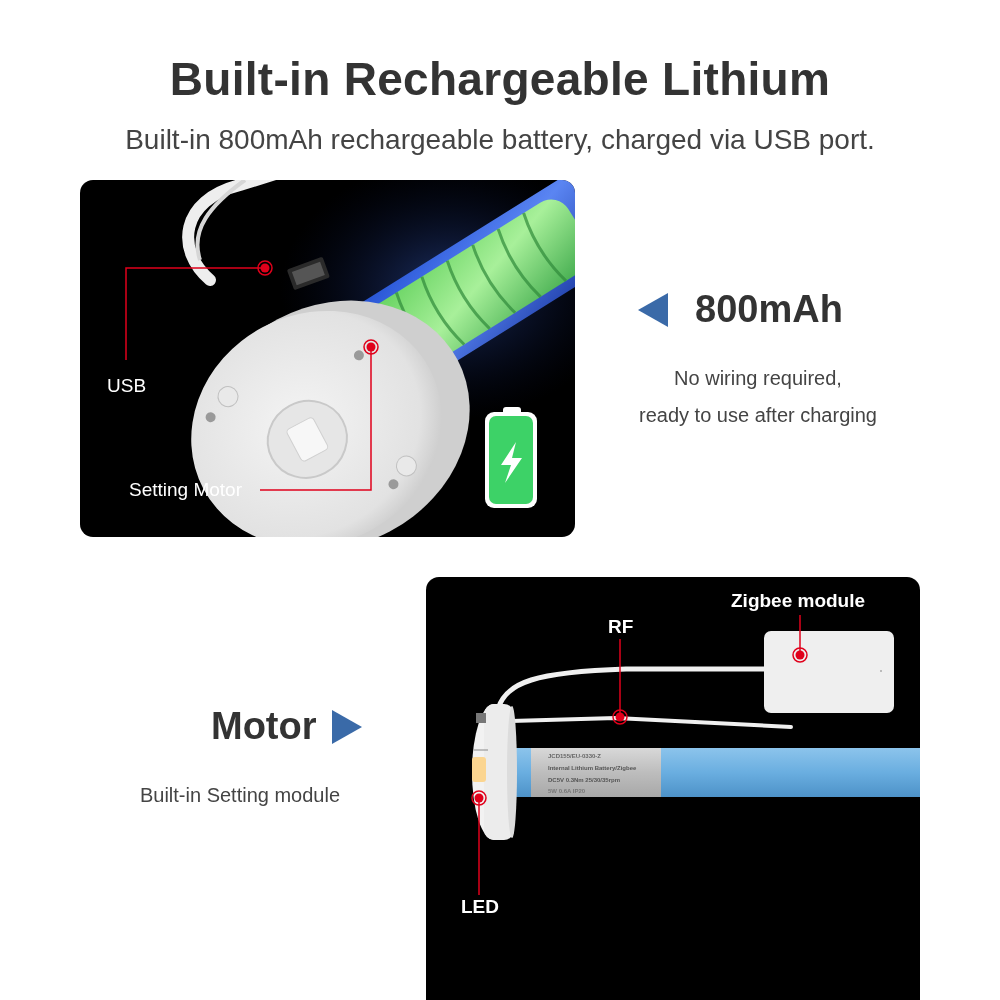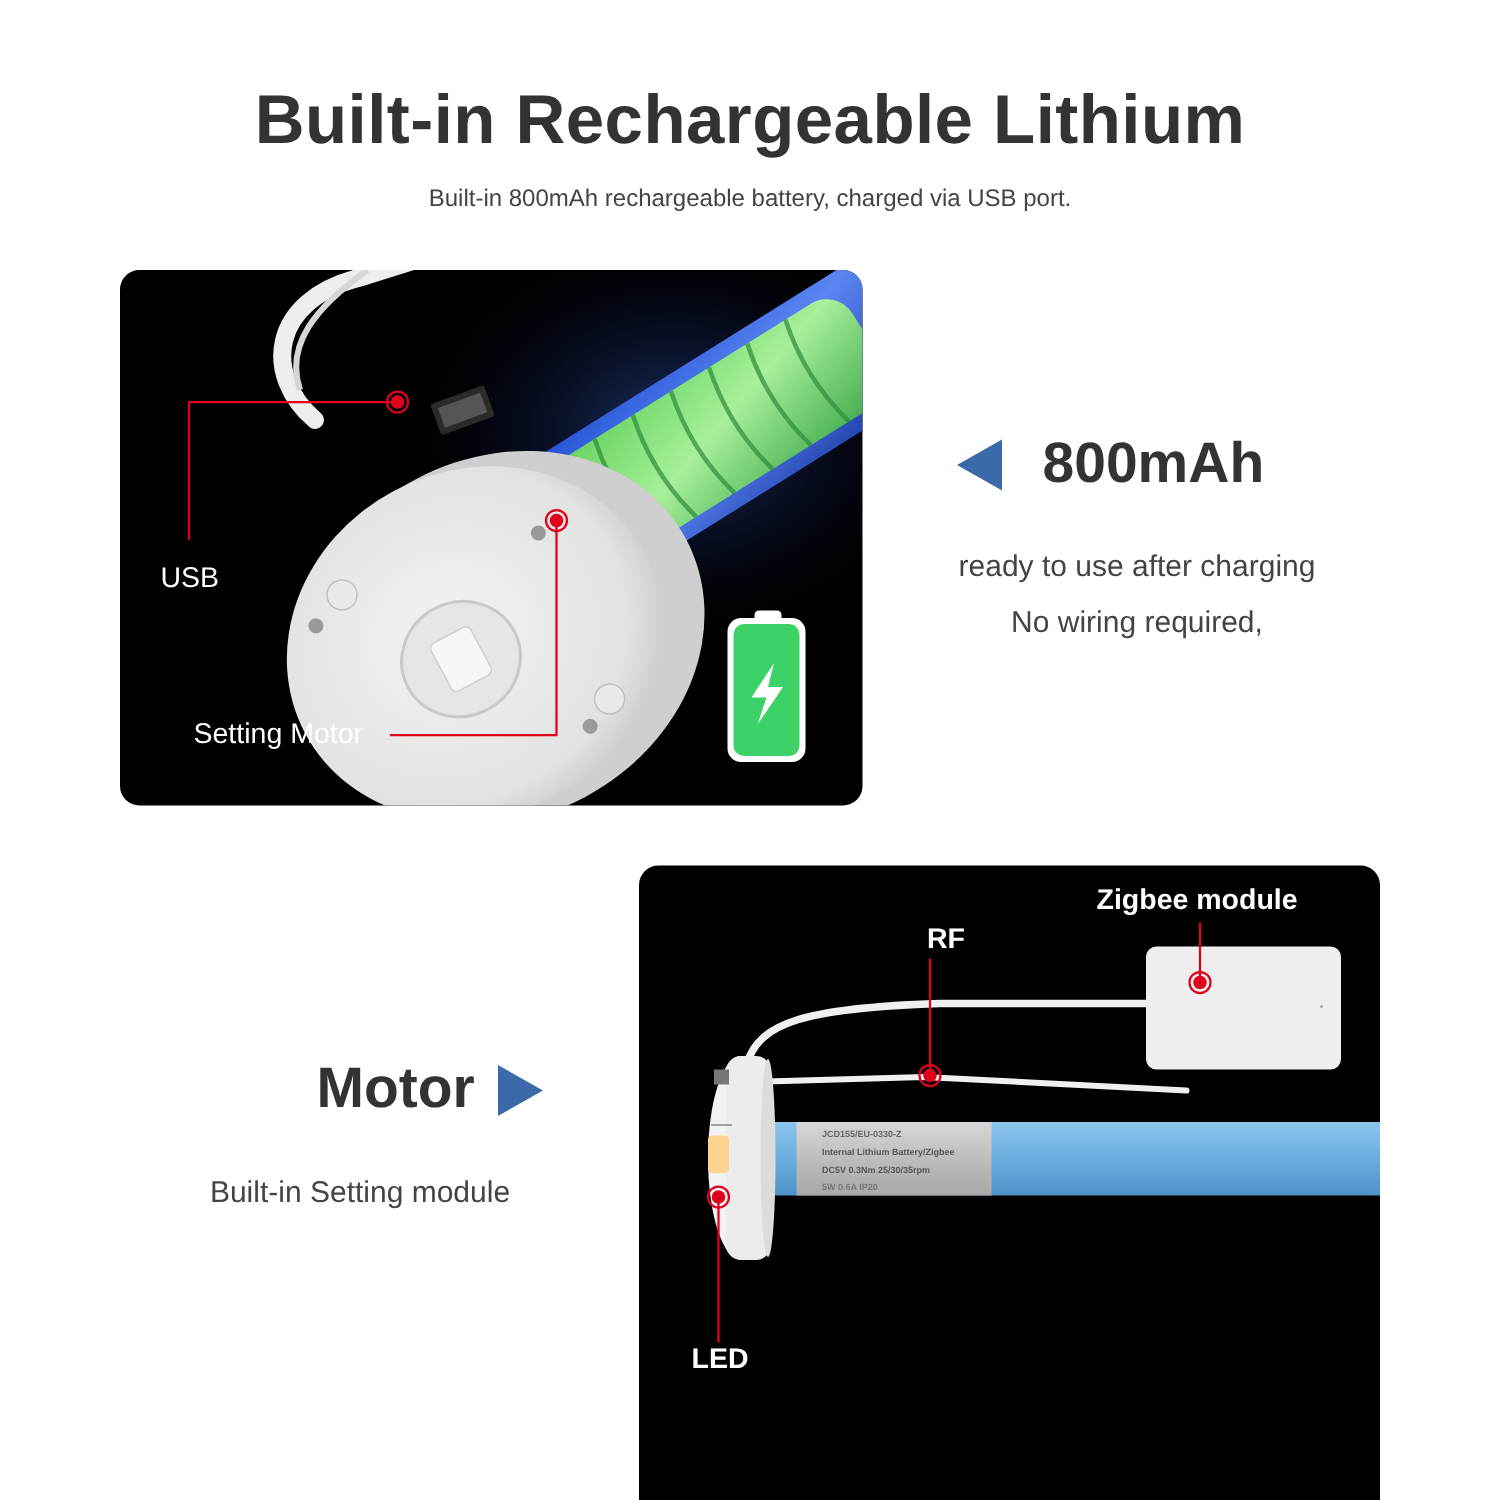--- a/index.html
+++ b/index.html
@@ -1,19 +1,19 @@
 <!DOCTYPE html>
 <html><head>
 <meta charset="utf-8">
 <style>
   html, body { margin:0; padding:0; background:#ffffff; }
   body { width:1000px; height:1000px; position:relative; overflow:hidden; font-family:"Liberation Sans", "DejaVu Sans", sans-serif; color:#333333; }
   .abs { position:absolute; }
   .title { left:0; top:52px; width:1000px; text-align:center; font-size:46px; font-weight:bold; color:#333333; letter-spacing:0.3px; }
-  .subtitle { left:0; top:124px; width:1000px; text-align:center; font-size:16px; color:#444444; }
+  .subtitle { left:0; top:124px; width:1000px; text-align:center; font-size:28px; color:#444444; }
 
   .panel { background:#000000; overflow:hidden;border-radius:13px; }
   .panel1 { left:80px; top:180px; width:495px; height:357px; }
   .panel2 { left:426px; top:577px; width:494px; height:449px;font-weight:bold; }
 
   .callout-label { color:#ffffff; font-size:19px; white-space:nowrap; }
 
   .cap-head { font-size:38px; font-weight:bold; color:#333333; white-space:nowrap; }
   .cap-text { font-size:20px; color:#444444; text-align:center; line-height:37px; white-space:nowrap; }
 
@@ -112,22 +112,22 @@
   </svg>
   <div class="abs callout-label" style="left:27px; top:195px;">USB</div>
   <div class="abs callout-label" style="left:49px; top:299px;">Setting Motor</div>
 </div>
 
 <div class="abs" style="left:638px; top:293px;">
     <div class="tri-left"></div>
   </div>
 <div class="abs cap-head" style="left:695px; top:288px;">800mAh</div>
 <div class="abs cap-text" style="left:600px; top:360px; width:316px;">
+  <div>No wiring required,</div>
   <div>ready to use after charging</div>
-  <div>No wiring required,</div>
 </div>
 
 <div class="abs cap-head" style="left:175px; top:705px;margin-left:36px;">Motor</div>
 <div class="abs" style="left:332px; top:710px;">
     <div class="tri-right"></div>
   </div>
 <div class="abs cap-text" style="left:120px; top:777px; width:240px;">Built-in Setting module</div>
 
 <div class="abs panel panel2">
   <svg width="494" height="357" viewBox="0 0 494 357">
@@ -178,15 +178,15 @@
     <g>
       <circle cx="194" cy="140" r="7" fill="none" stroke="#e0001b" stroke-width="1.5"></circle>
       <circle cx="194" cy="140" r="4.5" fill="#e0001b"></circle>
     </g>
     <g>
       <circle cx="53" cy="221" r="7" fill="none" stroke="#e0001b" stroke-width="1.5"></circle>
       <circle cx="53" cy="221" r="4.5" fill="#e0001b"></circle>
     </g>
   </svg>
   <div class="abs callout-label" style="left:305px; top:13px;">Zigbee module</div>
-  <div class="abs callout-label" style="left:182px; top:39px;margin-left:10px;">RF</div>
+  <div class="abs callout-label" style="left:182px; top:39px;">RF</div>
   <div class="abs callout-label" style="left:35px; top:319px;">LED</div>
 </div>
 
 </body></html>

